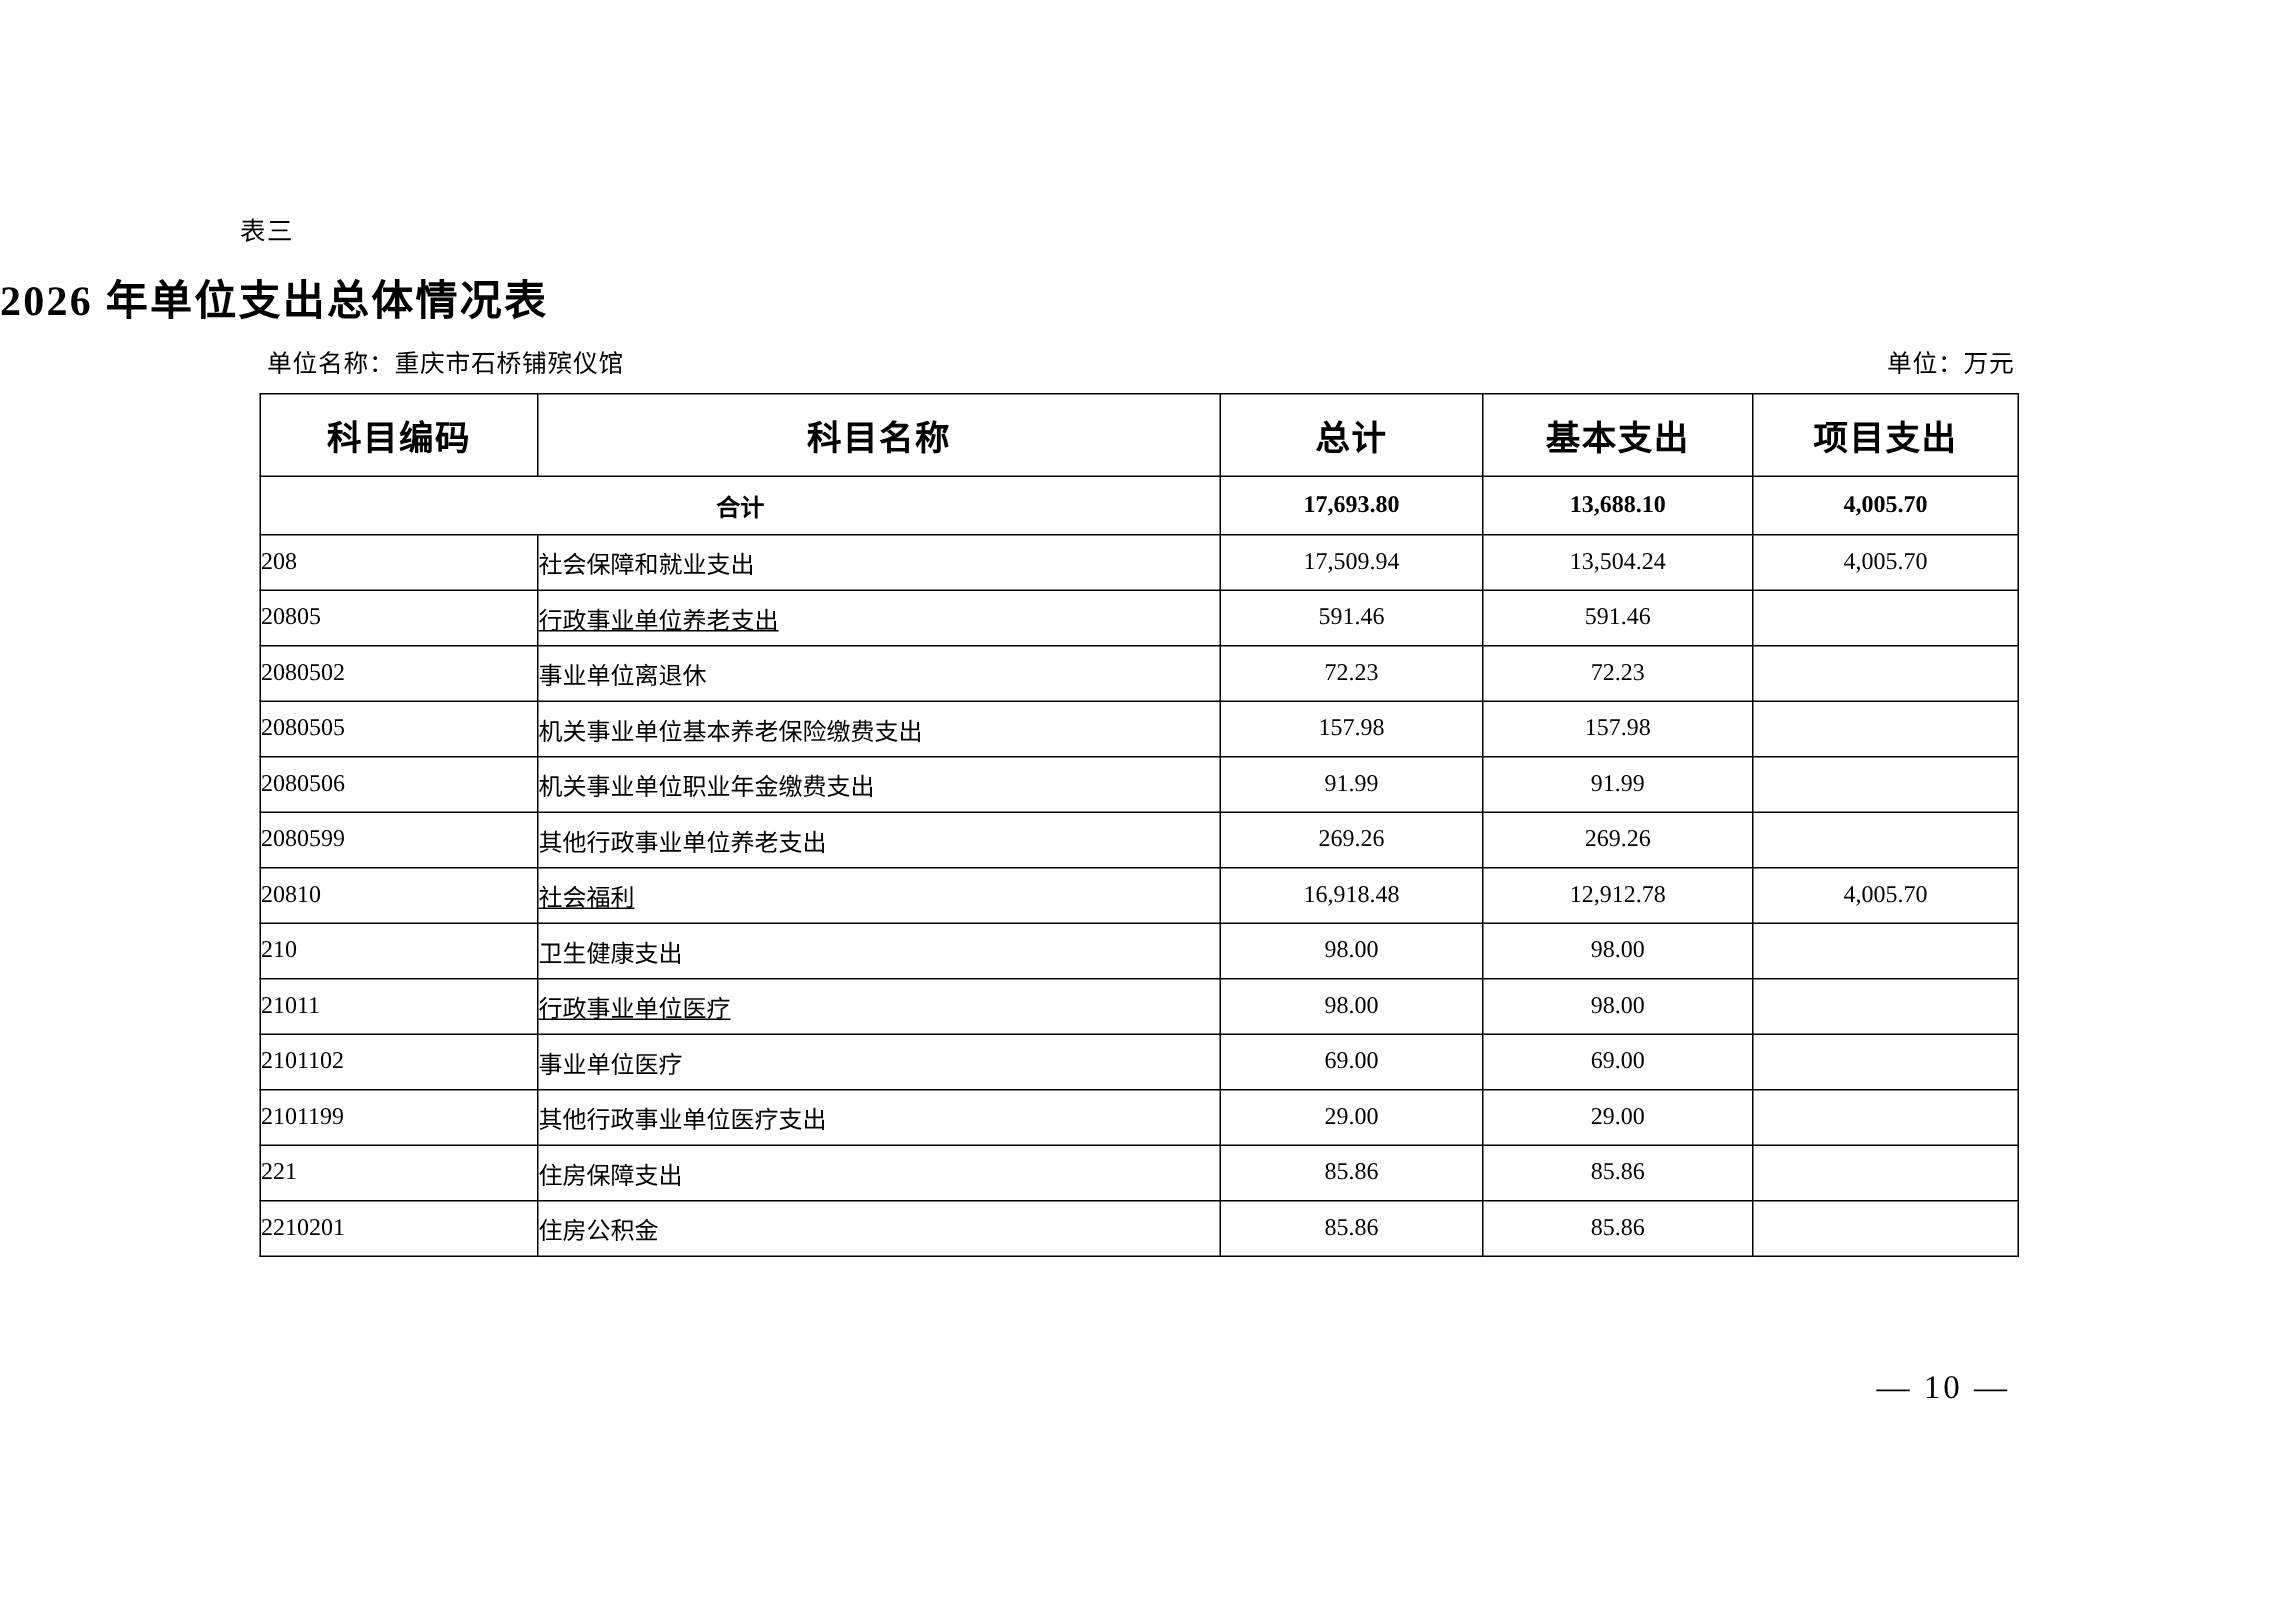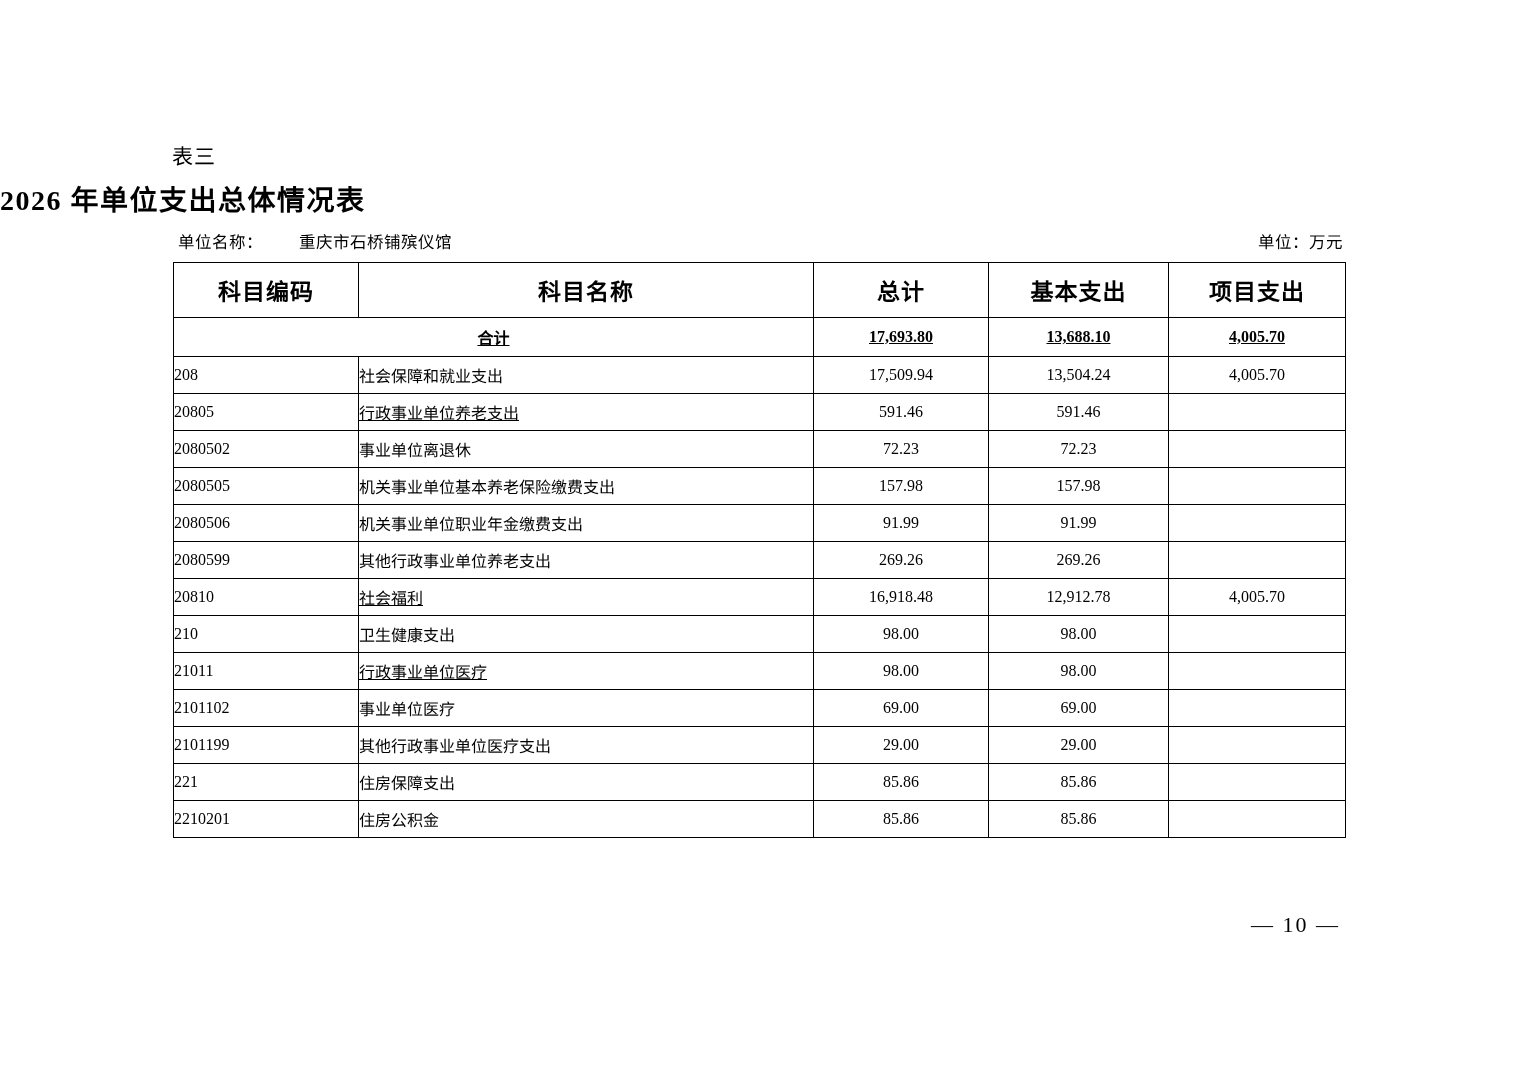--- a/index.html
+++ b/index.html
@@ -16,23 +16,23 @@
     overflow: hidden;
   }
   .page {
     position: absolute;
     left: 0; top: 0;
     width: 1520px;
     height: 1074px;
   }
   .table-label {
     position: absolute;
-    left: 172px;
+    left: 160px;
     top: 140px;
-    font-size: 21px;
+    font-size: 17px;
     letter-spacing: 1px;
   }
   .doc-title {
     position: absolute;
     left: 0;
     top: 178px;
     width: 1520px;
     font-size: 28px;
     font-weight: bold;
     letter-spacing: 1.5px;
@@ -41,21 +41,21 @@
     position: absolute;
     left: 178px;
     top: 229px;
     width: 1165px;
     display: flex;
     justify-content: space-between;
     align-items: baseline;
     font-size: 16.5px;
   }
   .meta-left { letter-spacing: 0.5px; }
-  .meta-left .org { font-weight: normal; margin-left: 36px; }
+  .meta-left .org { font-weight: normal; }
   .meta-right { letter-spacing: 0.5px; }
 
   table.budget {
     position: absolute;
     left: 173px;
     top: 262px;
     width: 1172px;
     border-collapse: collapse;
     table-layout: fixed;
   }
@@ -79,21 +79,20 @@
   col.c-basic { width: 180px; }
   col.c-proj  { width: 177px; }
 
   td.num { text-align: center; }
   td.code { text-align: left; }
   td.name { text-align: left; }
 
   tr.total-row td {
     font-weight: bold;
     height: 38px;
-    text-decoration: underline;
   }
   td.total-label {
     text-align: center;
     font-weight: bold;
   }
 
   
   .ind0 { padding-left: 12px; }
   .ind1 { padding-left: 26px; }
   .ind2 { padding-left: 40px; }

